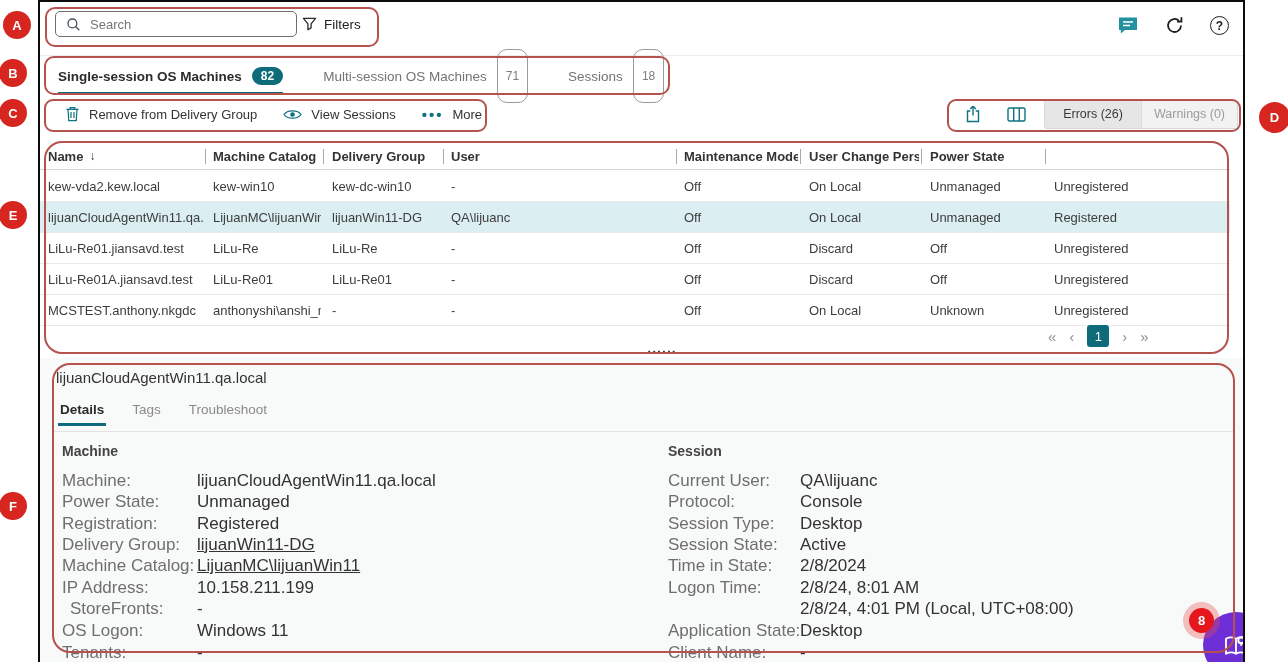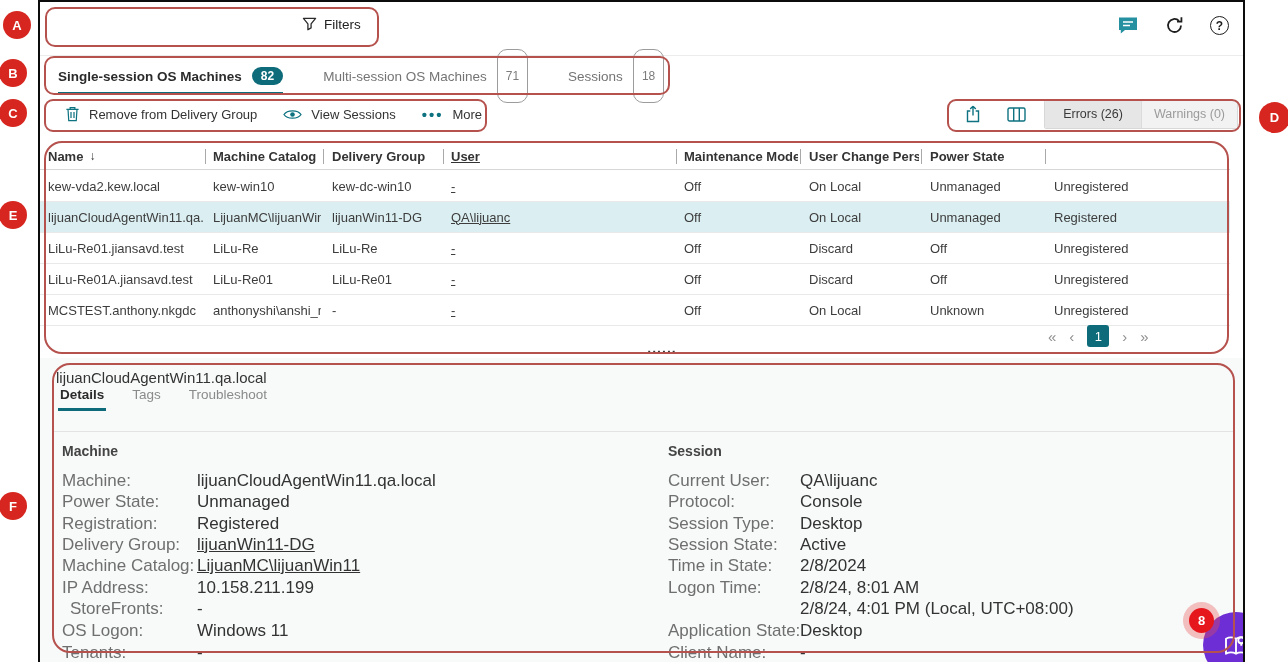--- a/index.html
+++ b/index.html
@@ -36,38 +36,38 @@
   .segmented { display:flex; border:1px solid #d8d8d8; border-radius:2px; overflow:hidden; margin-left:-8px; }
   .seg { width:96px; height:27px; display:flex; align-items:center; justify-content:center; font-size:12.5px; cursor:pointer; }
   .seg.active { background:#e6e6e6; color:#3a3a3a; }
   .seg.inactive { background:#f2f2f2; color:#9b9b9b; border-left:1px solid #dcdcdc; }
 
   
   .thead { position:absolute; left:0; top:141px; width:1190px; height:27px; border-bottom:1px solid #d6d6d6; font-weight:bold; font-size:13px; color:#333; }
   .trow { position:absolute; left:0; width:1190px; height:31px; border-bottom:1px solid #e9e9e9; font-size:13px; color:#3d3d3d; cursor:pointer; }
   .trow.selected { background:#dbeef1; }
   .cell { position:absolute; top:0; height:100%; display:flex; align-items:center; white-space:nowrap; overflow:hidden; }
-  .c0{left:8px;width:156px;} .c1{left:173px;width:108px;} .c2{left:292px;width:110px;} .c3{left:411px;width:222px;text-decoration:underline;}
+  .c0{left:8px;width:156px;} .c1{left:173px;width:108px;} .c2{left:292px;width:110px;} .c3{left:411px;width:222px;}
   .c4{left:644px;width:114px;} .c5{left:769px;width:110px;} .c6{left:890px;width:112px;} .c7{left:1014px;width:172px;}
   .hsep { position:absolute; top:6px; width:1px; height:15px; background:#a9a9a9; }
   .sort-arrow { margin-left:6px; font-weight:normal; font-size:12px; }
 
   .pagination { position:absolute; left:1008px; top:323px; display:flex; align-items:center; gap:13px;
                 font-size:15px; color:#8f8f8f; }
   .page-num { width:22px; height:22px; background:#0e6c7a; color:#fff; font-size:13px; border-radius:3px;
               display:flex; align-items:center; justify-content:center; }
   .pg { cursor:pointer; }
 
   .splitter { position:absolute; left:592px; top:338px; width:60px; text-align:center; font-size:14px; font-weight:bold;
               letter-spacing:1px; color:#3a3a3a; cursor:row-resize; }
 
   
   .details-panel { position:absolute; left:0; top:356px; width:100%; height:308px; background:#f8f9f9; }
   .d-title { position:absolute; left:16px; top:11px; font-size:15px; color:#333; }
-  .d-tabs { position:absolute; left:20px; top:29px; display:flex; gap:28px; font-size:13.5px; color:#8a8a8a; }
+  .d-tabs { position:absolute; left:20px; top:44px; display:flex; gap:28px; font-size:13.5px; color:#8a8a8a; }
   .d-tab { cursor:pointer; padding-bottom:9px; position:relative; }
   .d-tab.active { color:#2b2b2b; font-weight:bold; }
   .d-tab.active::after { content:""; position:absolute; left:-2px; right:-2px; bottom:0; height:3px; background:#0e6c7a; }
   .d-divider { position:absolute; left:14px; top:73px; width:1180px; height:1px; background:#e3e3e3; }
   .sec-title { position:absolute; top:85px; font-size:14px; font-weight:bold; color:#444; }
   .d-row { position:absolute; font-size:17px; white-space:nowrap; }
   .d-label { color:#6f6f6f; }
   .d-value { color:#333; }
   .lnk { text-decoration:underline; cursor:pointer; }
 
@@ -93,20 +93,29 @@
   svg { display:block; }
 </style>
 </head>
 <body>
 
 <div class="canvas">
 
   <div class="frame">
 
     <div class="topbar">
+      <div class="search-box">
+        <span>
+          <svg width="15" height="15" viewBox="0 0 16 16">
+              <circle cx="6.8" cy="6.8" r="4.7" stroke="#41525f" fill="none" stroke-width="1.4"></circle>
+              <path d="M10.4 10.4 L14.2 14.2" stroke="#41525f" stroke-width="1.4"></path>
+            </svg>
+        </span>
+        <input type="text" placeholder="Search" style="">
+      </div>
       <div class="filters-btn">
         <span>
           <svg width="15" height="14" viewBox="0 0 16 15">
               <path d="M1.5 1.5h13L9.7 7.4v4.3l-3.4 1.9V7.4z" fill="none" stroke="#2b2b2b" stroke-width="1.4" stroke-linejoin="round"></path>
             </svg>
         </span>
         <span>Filters</span>
       </div>
       <div class="tb-icons">
         <span>

